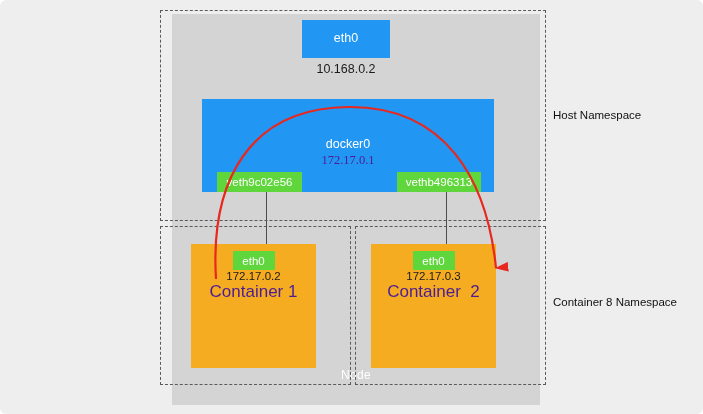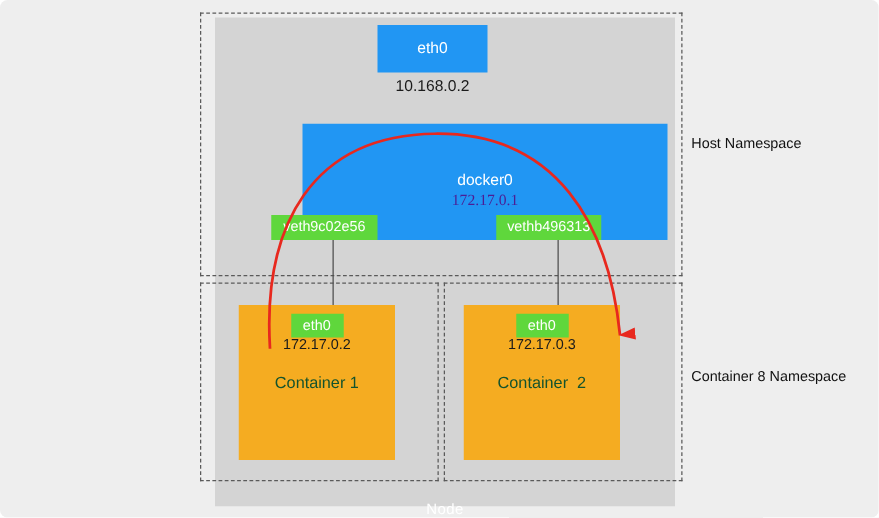--- a/index.html
+++ b/index.html
@@ -22,21 +22,21 @@
     position: absolute;
     left: 172px;
     top: 14px;
     width: 368px;
     height: 391px;
     background: #d4d4d4;
   }
   .node-label {
     position: absolute;
     left: 172px;
-    top: 400px;
+    top: 368px;
     width: 368px;
     text-align: center;
     font-size: 12px;
     color: #ffffff;
     letter-spacing: 0.3px;
   }
 
   
   .ns-frame {
     position: absolute;
@@ -71,21 +71,20 @@
     font-size: 12.5px;
     color: #1b1b1b;
   }
 
   
   .docker0 {
     left: 202px; top: 99px; width: 292px; height: 93px;
     justify-content: flex-start;
     padding-top: 38px;
     font-size: 12.5px;
-    margin-left: 40px;
   }
   .docker0 .d-name { color:#ffffff; }
   .docker0 .d-ip   { color:#4c1d95;font-family:Liberation Serif, serif; }
 
   
   .veth {
     position: absolute;
     top: 172px;
     height: 20px;
     font-size: 11.5px;
@@ -126,23 +125,22 @@
     color: #ffffff;
     font-size: 11.5px;
     display: flex; align-items: center; justify-content: center;
   }
   .c-ip {
     margin-top: 0;
     font-size: 11.5px;
     color: #1b1b1b;
   }
   .c-name {
-    margin-top: 16px;
-    font-size: 13px;
-    color: #14532d;
+    font-size: 17px;
+    color: #4c1d95;
     white-space: pre;
   }
 
   
   .side-label {
     position: absolute;
     font-size: 11.5px;
     font-weight: normal;
     color: #111111;
     white-space: nowrap;

